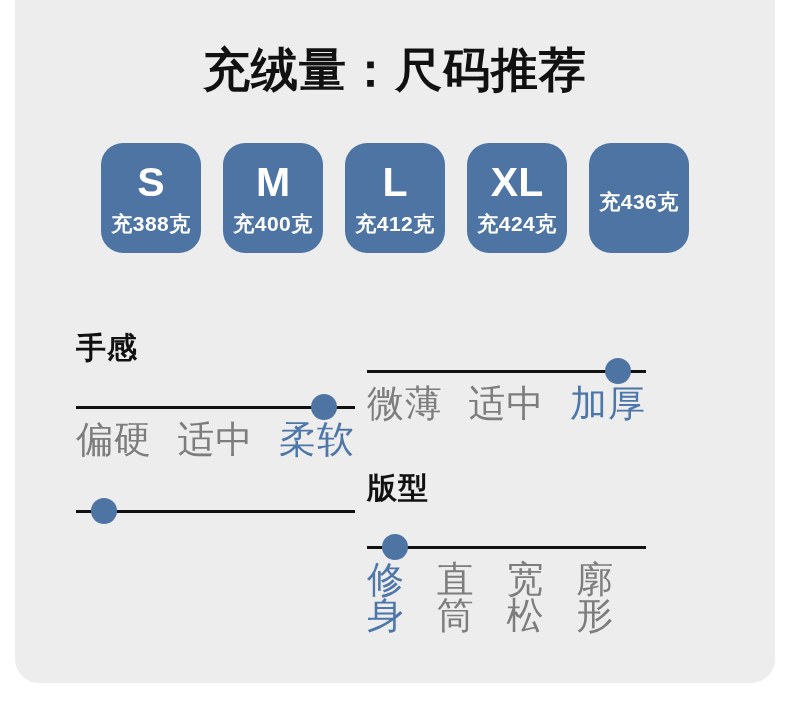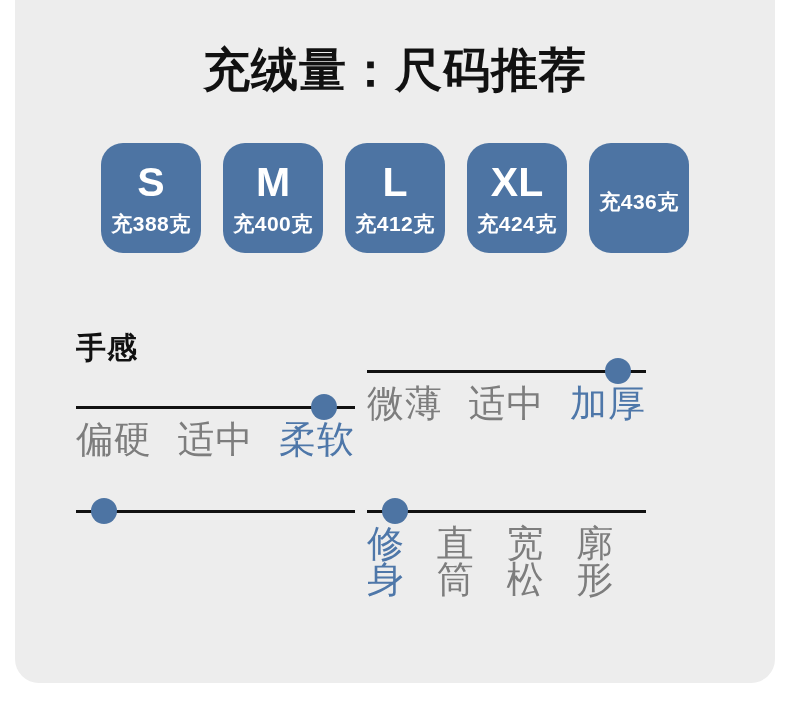--- a/index.html
+++ b/index.html
@@ -146,20 +146,21 @@
             <span class="opt selected">加厚</span>
           </div>
   </div>
         <div class="attr">
     <div class="attr-track">
       <div class="attr-line"></div>
       <div class="attr-dot" style="left: 10%;"></div>
     </div>
   </div>
         <div class="attr">
+    <div class="attr-name">版型</div>
     <div class="attr-track">
       <div class="attr-line"></div>
       <div class="attr-dot" style="left: 10%;"></div>
     </div>
     <div class="attr-options">
             <span class="opt selected">修身</span>
             <span class="opt">直筒</span>
             <span class="opt">宽松</span>
             <span class="opt">廓形</span>
           </div>

